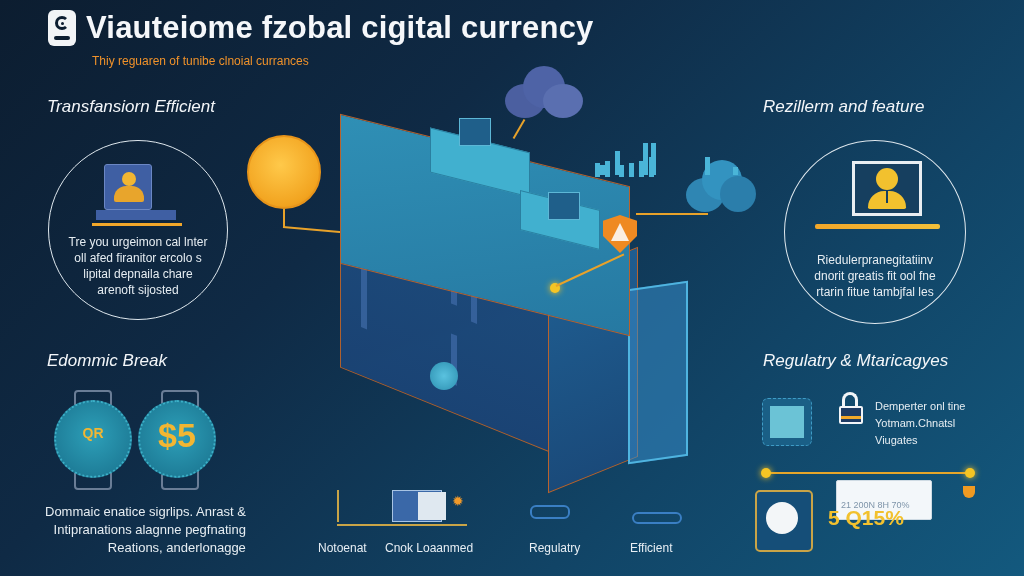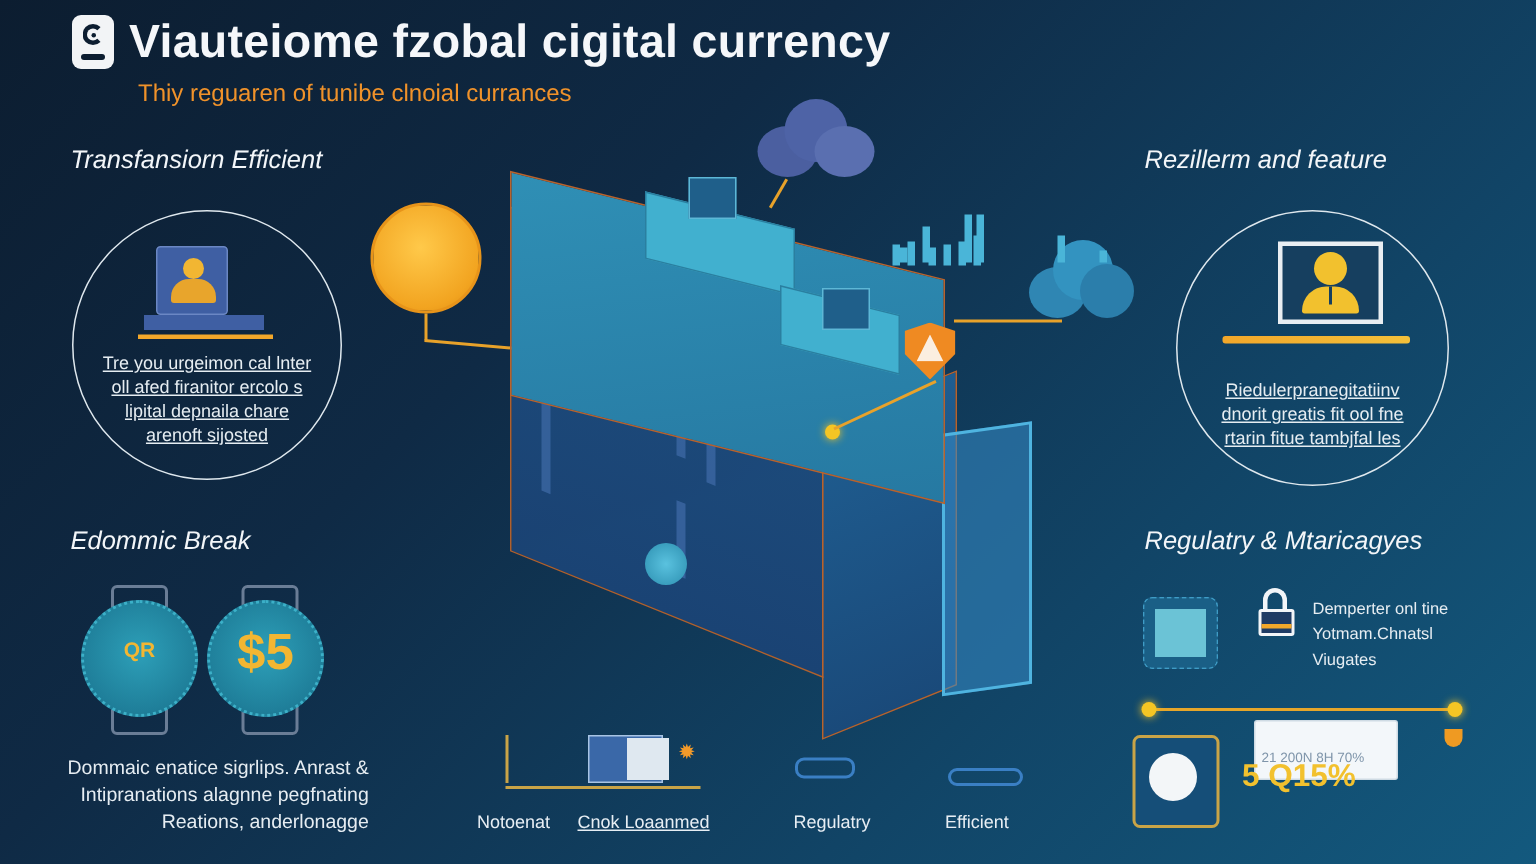--- a/index.html
+++ b/index.html
@@ -10,25 +10,25 @@
     color: #fff;
     position: relative;
   }
   .abs { position: absolute; }
   .title-row { left: 48px; top: 10px; display: flex; align-items: center; gap: 10px; }
   .logo { width: 28px; height: 36px; background: #f2f4f6; border-radius: 6px; position: relative; }
   .logo .c { position: absolute; left: 7px; top: 6px; width: 14px; height: 14px; border: 3px solid #0c1d30; border-right-color: transparent; border-radius: 50%; }
   .logo .c::after { content: ""; position: absolute; left: 3px; top: 3px; width: 3px; height: 3px; background: #0c1d30; border-radius: 50%; }
   .logo .bar { position: absolute; left: 6px; bottom: 6px; width: 16px; height: 4px; background: #0c1d30; border-radius: 2px; }
   .title { font-size: 31px; font-weight: bold; color: #f5f7fa; letter-spacing: 0.2px; }
-  .subtitle { left: 92px; top: 54px; font-size: 16px; color: #f0922a; }
+  .subtitle { left: 92px; top: 54px; font-size: 12px; color: #f0922a; }
 
   .sec-h { font-size: 17px; color: #f3f6f9; font-weight: normal; font-style: italic; }
   .circle { border: 1.5px solid #dfe8ee; border-radius: 50%; }
-  .circle-text { text-align: center; font-size: 12px; line-height: 16px; color: #e6edf2; text-decoration: underline; }
+  .circle-text { text-align: center; font-size: 12px; line-height: 16px; color: #e6edf2; }
 
   
   .lt-icon-box { left: 104px; top: 164px; width: 48px; height: 46px; background: #3f5fa3; border-radius: 3px; border: 1px solid #6b87c4; }
   .lt-person-head { left: 122px; top: 172px; width: 14px; height: 14px; background: #f2b632; border-radius: 50%; }
   .lt-person-body { left: 114px; top: 186px; width: 30px; height: 16px; background: #e8a52c; border-radius: 12px 12px 2px 2px; }
   .lt-base { left: 96px; top: 210px; width: 80px; height: 10px; background: #3f5fa3; }
   .lt-line { left: 92px; top: 223px; width: 90px; height: 3px; background: #f2a72a; }
 
   
   .coin { width: 78px; height: 78px; border-radius: 50%; background: radial-gradient(circle at 50% 45%, #2d9fb8, #1f7f9a 70%, #1b6c86); border: 2px dotted #3cb0c8; }
@@ -210,15 +210,15 @@
 
 <div class="abs" style="left:337px;top:490px;width:2px;height:32px;background:#c9a447;"></div>
 <div class="abs" style="left:337px;top:524px;width:130px;height:2px;background:#c9a447;"></div>
 <div class="abs" style="left:392px;top:490px;width:50px;height:32px;background:#3a68a8;border:1px solid #a8c4e4;"></div>
 <div class="abs" style="left:418px;top:492px;width:28px;height:28px;background:#dfe8f0;"></div>
 <div class="abs" style="left:452px;top:494px;width:14px;height:14px;color:#f29a2a;font-size:14px;line-height:14px;">✹</div>
 <div class="abs" style="left:530px;top:505px;width:40px;height:14px;border:2px solid #3a7fc4;border-radius:6px;"></div>
 <div class="abs" style="left:632px;top:512px;width:50px;height:12px;border:2px solid #3a7fc4;border-radius:6px;"></div>
 
 <div class="abs bottom-label" style="left:318px;top:541px;">Notoenat</div>
-<div class="abs bottom-label" style="left:385px;top:541px;text-decoration:underline;">Cnok Loaanmed</div>
+<div class="abs bottom-label" style="left:385px;top:541px;">Cnok Loaanmed</div>
 <div class="abs bottom-label" style="left:529px;top:541px;">Regulatry</div>
 <div class="abs bottom-label" style="left:630px;top:541px;">Efficient</div>
 
 </body></html>

